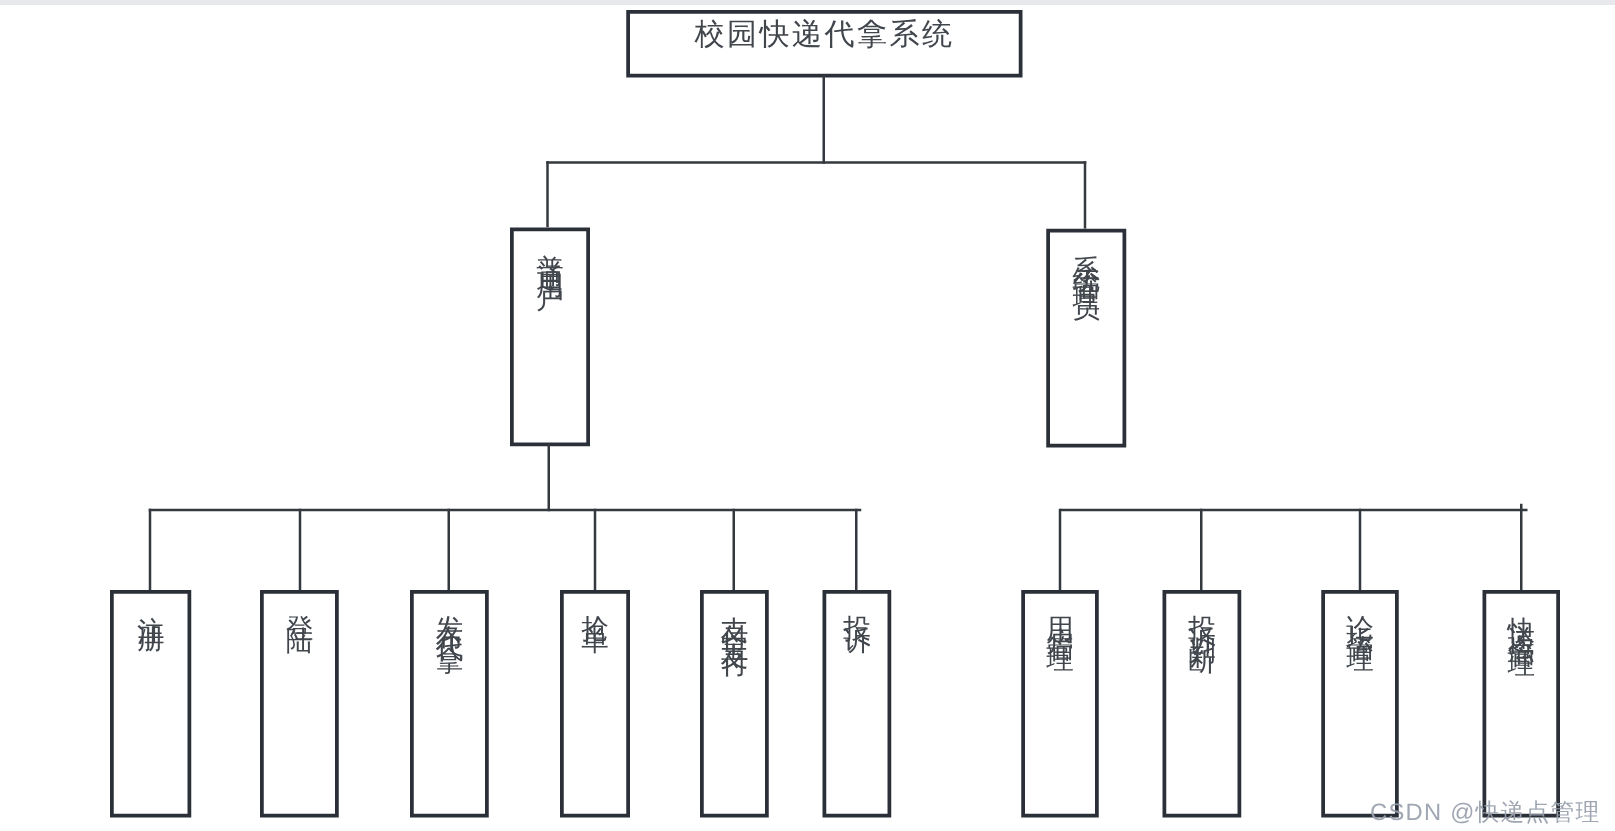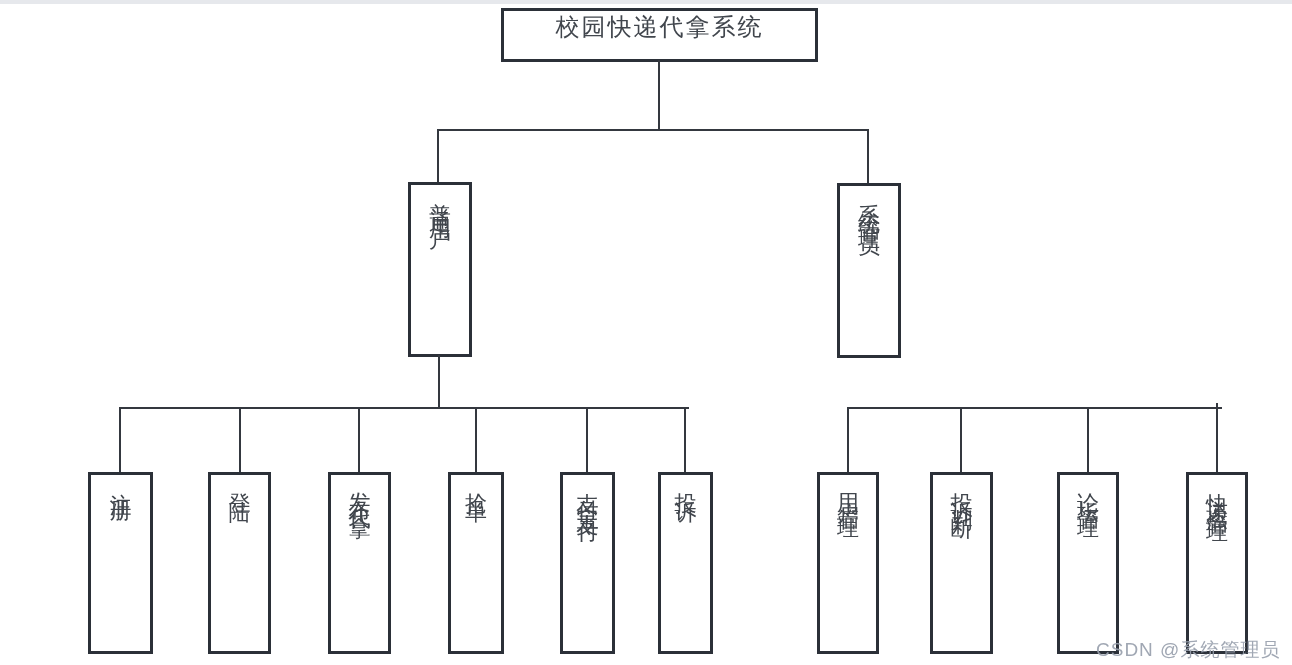--- a/index.html
+++ b/index.html
@@ -125,14 +125,14 @@
   <div class="box leaf" id="leaf-r1">
     <span class="v-text">投诉判断</span>
   </div>
   <div class="box leaf" id="leaf-r2">
     <span class="v-text">论坛管理</span>
   </div>
   <div class="box leaf" id="leaf-r3">
     <span class="v-text">快递点管理</span>
   </div>
 
-  <div id="watermark">CSDN @系统管理员</div>
+  <div id="watermark">CSDN @快递点管理</div>
 </div>
 
 </body></html>

